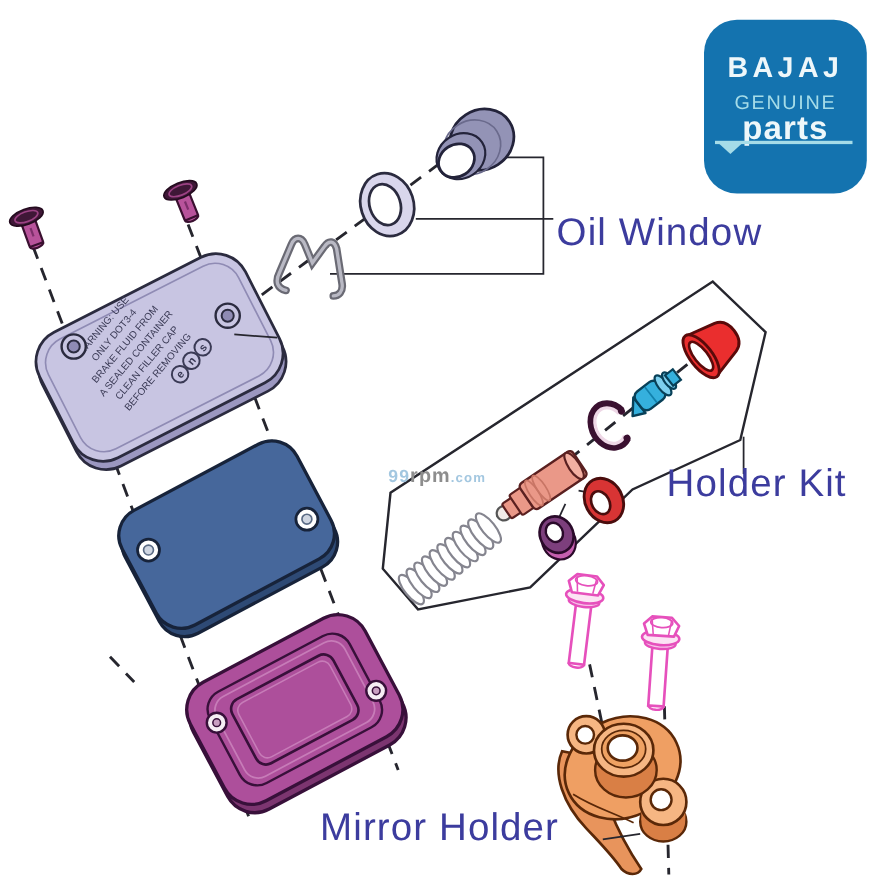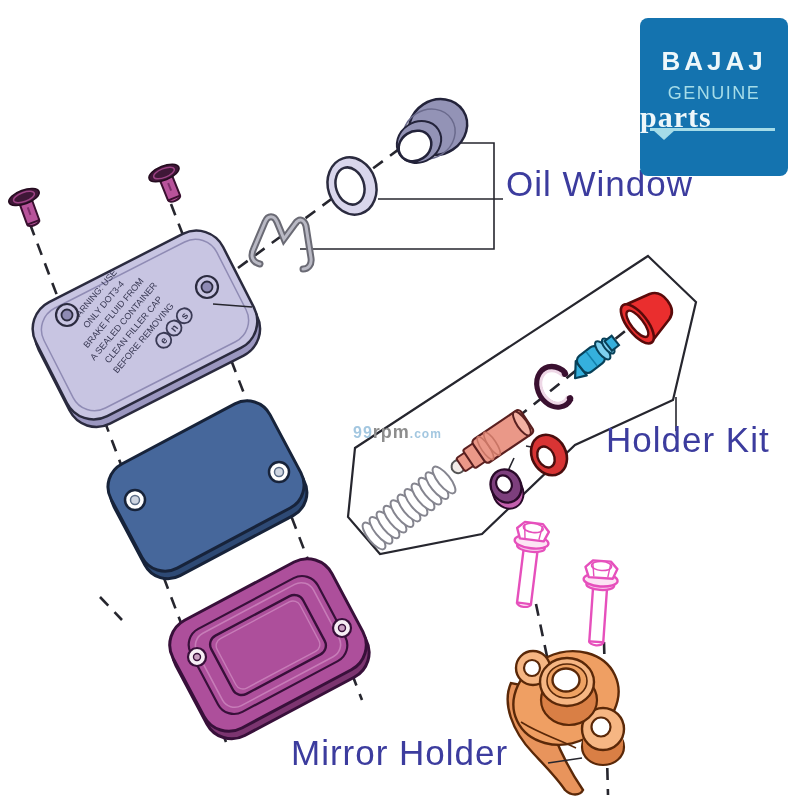--- a/index.html
+++ b/index.html
@@ -19,39 +19,39 @@
   .grom2Fill{fill:var(--c-seal-grommet);}
   .valveFill{fill:var(--c-valve);}
   .bootFill{fill:var(--c-boot);}
   .holderFill{fill:var(--c-holder);}
   .boltStroke{stroke:var(--c-bolt);}
 
   .dash{stroke:#26262e;stroke-width:2.6;stroke-dasharray:12 9;fill:none;}
   .thin{stroke:#26262e;stroke-width:1.6;fill:none;}
 
   .lbl{position:absolute;color:var(--c-label);font-size:35px;letter-spacing:1px;white-space:nowrap;}
-  #lbl-oil{left:506px;top:164px;}
+  #lbl-oil{left:506px;top:192px;}
   #lbl-cover{left:253px;top:281px;}
   #lbl-repair{left:606px;top:420px;}
   #lbl-mirror{left:291px;top:733px;}
 
   .watermark{position:absolute;left:353px;top:378px;font-weight:bold;font-size:16px;
              letter-spacing:1px;white-space:nowrap;margin-top:44px;}
   .wm-b{color:var(--c-watermark-blue);}
   .wm-g{color:var(--c-watermark-gray);font-size:18px;}
   .wm-c{color:var(--c-watermark-blue);font-size:12px;}
 
   .logo{position:absolute;left:640px;top:18px;width:148px;height:158px;
-        background:var(--c-logo-bg);border-radius:8px;}
+        background:var(--c-logo-bg);border-radius:30px;}
   .logo-brand{margin-top:28px;text-align:center;font-size:26px;font-weight:bold;
               letter-spacing:4px;color:var(--c-logo-text);}
   .logo-genuine{text-align:center;font-size:18px;font-weight:normal;letter-spacing:1.5px;
                 color:var(--c-logo-genuine);margin-top:6px;}
-  .logo-parts{text-align:left;font-size:30px;font-weight:bold;letter-spacing:1px;
-              color:var(--c-logo-text);margin-top:-4px;font-family:Liberation Serif, serif;}
+  .logo-parts{text-align:center;font-size:30px;font-weight:bold;letter-spacing:1px;
+              color:var(--c-logo-text);margin-top:-4px;}
   .logo-underline{position:absolute;left:10px;right:13px;top:110px;height:3px;
                   background:var(--c-logo-genuine);}
   .logo-arrow{position:absolute;left:13px;top:112px;width:0;height:0;
               border-left:11px solid transparent;border-right:11px solid transparent;
               border-top:10px solid var(--c-logo-genuine);}
 </style>
 </head>
 <body>
 
 <div class="canvas">

